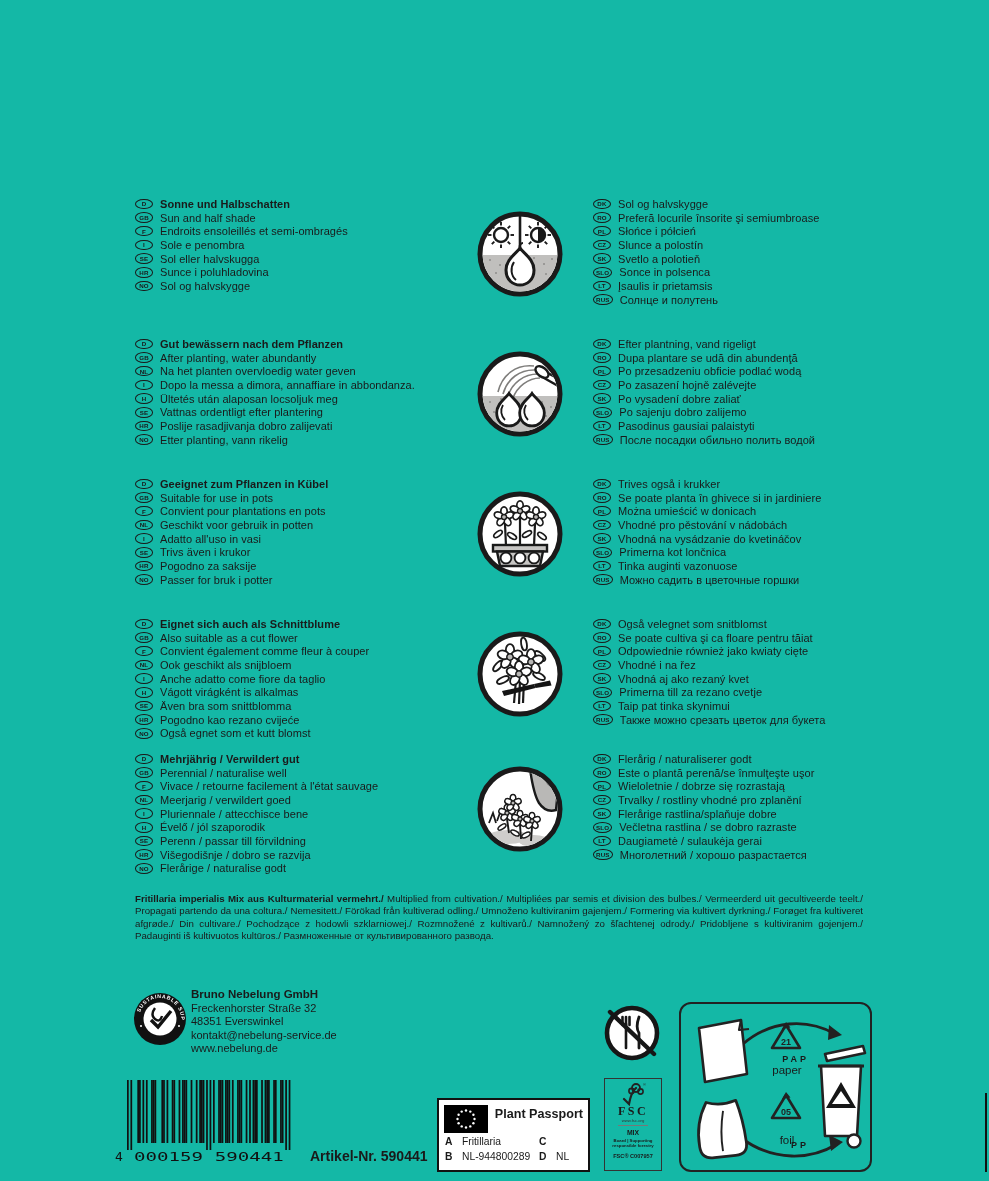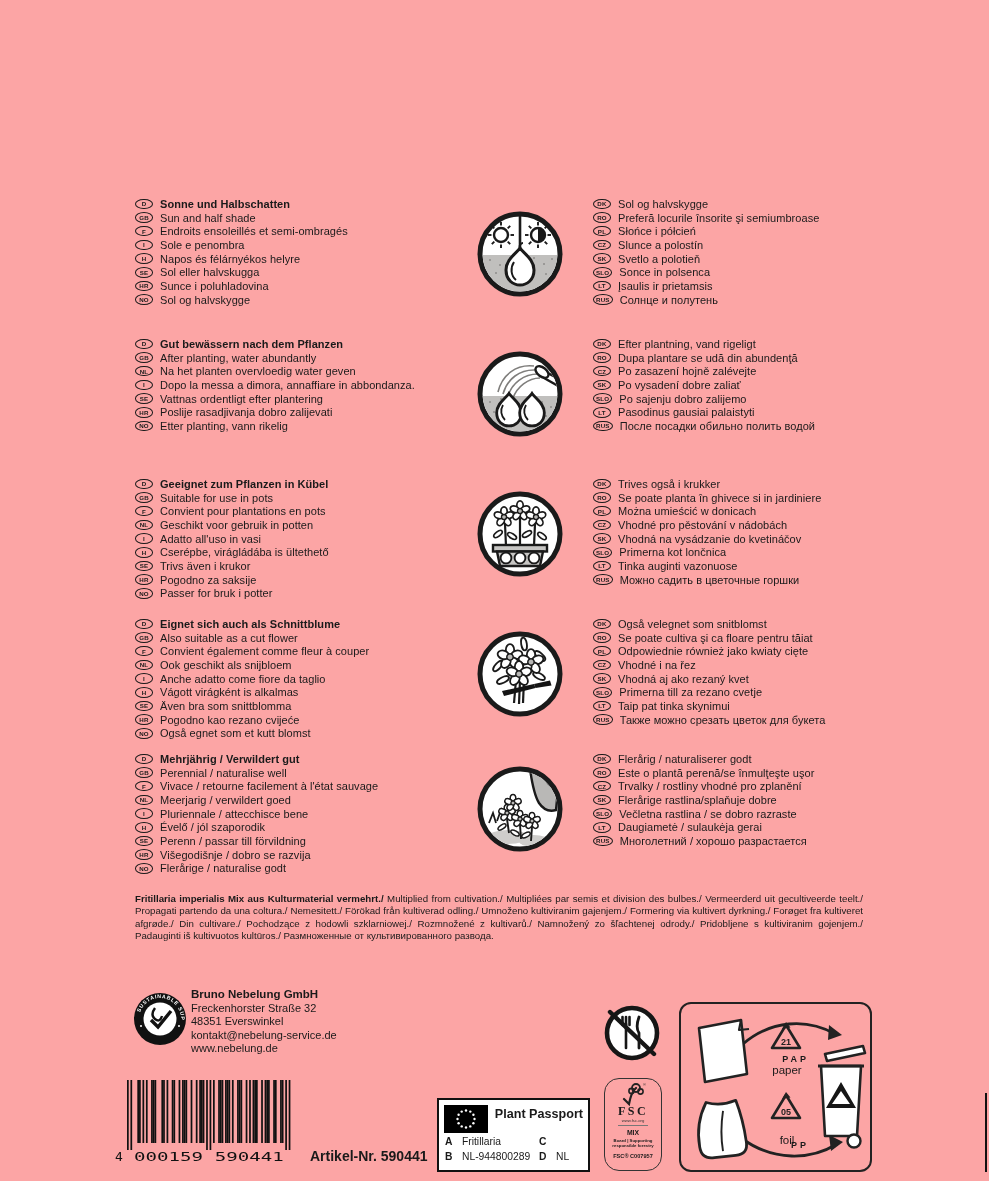--- a/index.html
+++ b/index.html
@@ -1,17 +1,17 @@
 <!DOCTYPE html>
 <html><head>
 <meta charset="utf-8">
 <style>
   html,body{margin:0;padding:0;width:989px;height:1181px;background:#fff;overflow:hidden}
   body{font-family:"Liberation Sans",sans-serif;color:#1a1a1a;position:relative}
-  .page{position:absolute;inset:0;background:#fca5a5}
+  .page{position:absolute;inset:0;background:#14b8a6}
   .section{position:absolute;left:135px;width:830px}
   .col-left{position:absolute;left:0;top:0;width:342px}
   .col-right{position:absolute;left:458px;top:0;width:372px}
   .icon-wrap{position:absolute;left:341px;top:13px;width:88px;height:88px}
   .lang-row{display:flex;align-items:center;height:13.7px;white-space:nowrap}
   .lang-badge{flex:0 0 auto;display:inline-flex;align-items:center;justify-content:center;
     min-width:18px;height:10.5px;padding:0 2px;border:1.1px solid #1a1a1a;border-radius:50%;
     font-size:6.2px;font-weight:700;letter-spacing:.2px;margin-right:7px;box-sizing:border-box}
   .lang-text{font-size:11px;letter-spacing:.05px}
   .lang-row.bold .lang-text{font-weight:700}
@@ -22,21 +22,21 @@
   .company .addr{position:absolute;left:58px;top:0;width:300px;line-height:13.5px;font-size:11px}
   .company .addr .nm{font-weight:700;font-size:11.5px}
   .barcode{position:absolute;left:115px;top:1080px;width:185px;height:86px}
   .artikel{position:absolute;left:310px;top:1148px;font-size:14px;font-weight:700}
   .pp-box{position:absolute;left:437px;top:1098px;width:149px;height:70px;border:2px solid #111;background:#fff}
   .pp-flag{position:absolute;left:5px;top:5px;width:44px;height:28px}
   .pp-title{position:absolute;right:5px;top:7px;font-weight:700;font-size:12.6px}
   .pp-cell{position:absolute;font-size:10.3px}
   .pp-lb{font-weight:700}
   .noeat{position:absolute;left:601px;top:1002px;width:62px;height:62px}
-  .fsc{position:absolute;left:604px;top:1078px;width:58px;height:93px;border:1.3px solid #333;border-radius:15px;
+  .fsc{position:absolute;left:604px;top:1078px;width:58px;height:93px;border:1.3px solid #333;border-radius:0;
     text-align:center;font-size:4.3px;box-sizing:border-box;padding-top:2px}
   .fsc .word{font-family:"Liberation Serif",serif;font-weight:700;font-size:12px;letter-spacing:2.5px;line-height:11px}
   .fsc .url{font-size:4.2px;color:#333;border-bottom:.5px solid #777;display:inline-block;padding:1px 4px 2px}
   .fsc .mix{font-size:6.8px;font-weight:700;margin-top:3px}
   .fsc .sm{font-size:4.3px;font-weight:700;line-height:5.4px;margin-top:2px}
   .fsc .lic{font-size:5.6px;font-weight:700;margin-top:4px}
   .rec-box{position:absolute;left:679px;top:1002px;width:193px;height:170px;border:2.5px solid #222;border-radius:12px;box-sizing:border-box}
   .rec-item{position:absolute}
   .rec-code{position:absolute;font-size:9px;font-weight:700;letter-spacing:3px;text-align:right;width:44px}
   .rec-mat{position:absolute;font-size:11.5px;text-align:center;width:44px}
@@ -65,24 +65,20 @@
           <span class="lang-badge">F</span>
           <span class="lang-text">Endroits ensoleillés et semi-ombragés</span>
         </div>
 
 
         <div class="lang-row">
           <span class="lang-badge">I</span>
           <span class="lang-text">Sole e penombra</span>
         </div>
 
-        <div class="lang-row">
-          <span class="lang-badge">H</span>
-          <span class="lang-text">Napos és félárnyékos helyre</span>
-        </div>
 
         <div class="lang-row">
           <span class="lang-badge">SE</span>
           <span class="lang-text">Sol eller halvskugga</span>
         </div>
 
         <div class="lang-row">
           <span class="lang-badge">HR</span>
           <span class="lang-text">Sunce i poluhladovina</span>
         </div>
@@ -204,20 +200,24 @@
         <div class="lang-row">
           <span class="lang-badge">NL</span>
           <span class="lang-text">Na het planten overvloedig water geven</span>
         </div>
 
         <div class="lang-row">
           <span class="lang-badge">I</span>
           <span class="lang-text">Dopo la messa a dimora, annaffiare in abbondanza.</span>
         </div>
 
+        <div class="lang-row">
+          <span class="lang-badge">H</span>
+          <span class="lang-text">Ültetés után alaposan locsoljuk meg</span>
+        </div>
 
         <div class="lang-row">
           <span class="lang-badge">SE</span>
           <span class="lang-text">Vattnas ordentligt efter plantering</span>
         </div>
 
         <div class="lang-row">
           <span class="lang-badge">HR</span>
           <span class="lang-text">Poslije rasadjivanja dobro zalijevati</span>
         </div>
@@ -268,20 +268,24 @@
         <div class="lang-row">
           <span class="lang-badge">DK</span>
           <span class="lang-text">Efter plantning, vand rigeligt</span>
         </div>
 
         <div class="lang-row">
           <span class="lang-badge">RO</span>
           <span class="lang-text">Dupa plantare se udă din abundenţă</span>
         </div>
 
+        <div class="lang-row">
+          <span class="lang-badge">PL</span>
+          <span class="lang-text">Po przesadzeniu obficie podlać wodą</span>
+        </div>
 
         <div class="lang-row">
           <span class="lang-badge">CZ</span>
           <span class="lang-text">Po zasazení hojně zalévejte</span>
         </div>
 
         <div class="lang-row">
           <span class="lang-badge">SK</span>
           <span class="lang-text">Po vysadení dobre zaliať</span>
         </div>
@@ -324,24 +328,20 @@
         <div class="lang-row">
           <span class="lang-badge">NL</span>
           <span class="lang-text">Geschikt voor gebruik in potten</span>
         </div>
 
         <div class="lang-row">
           <span class="lang-badge">I</span>
           <span class="lang-text">Adatto all'uso in vasi</span>
         </div>
 
-        <div class="lang-row">
-          <span class="lang-badge">H</span>
-          <span class="lang-text">Cserépbe, virágládába is ültethető</span>
-        </div>
 
         <div class="lang-row">
           <span class="lang-badge">SE</span>
           <span class="lang-text">Trivs även i krukor</span>
         </div>
 
         <div class="lang-row">
           <span class="lang-badge">HR</span>
           <span class="lang-text">Pogodno za saksije</span>
         </div>
@@ -633,20 +633,24 @@
         <div class="lang-row">
           <span class="lang-badge">DK</span>
           <span class="lang-text">Flerårig / naturaliserer godt</span>
         </div>
 
         <div class="lang-row">
           <span class="lang-badge">RO</span>
           <span class="lang-text">Este o plantă perenă/se înmulţeşte uşor</span>
         </div>
 
+        <div class="lang-row">
+          <span class="lang-badge">PL</span>
+          <span class="lang-text">Wieloletnie / dobrze się rozrastają</span>
+        </div>
 
         <div class="lang-row">
           <span class="lang-badge">CZ</span>
           <span class="lang-text">Trvalky / rostliny vhodné pro zplanění</span>
         </div>
 
         <div class="lang-row">
           <span class="lang-badge">SK</span>
           <span class="lang-text">Flerårige rastlina/splaňuje dobre</span>
         </div>

